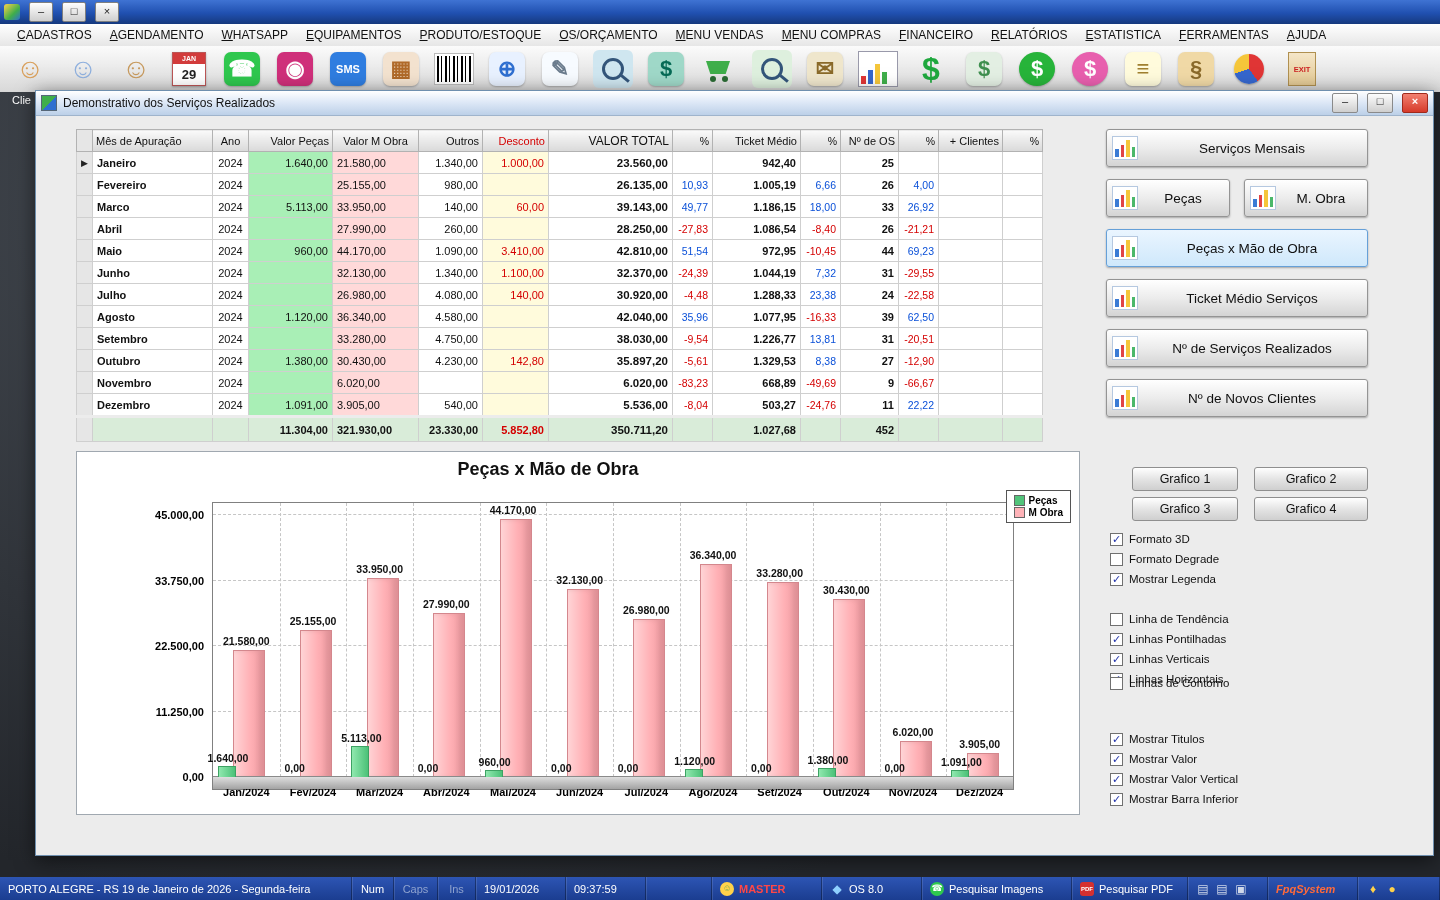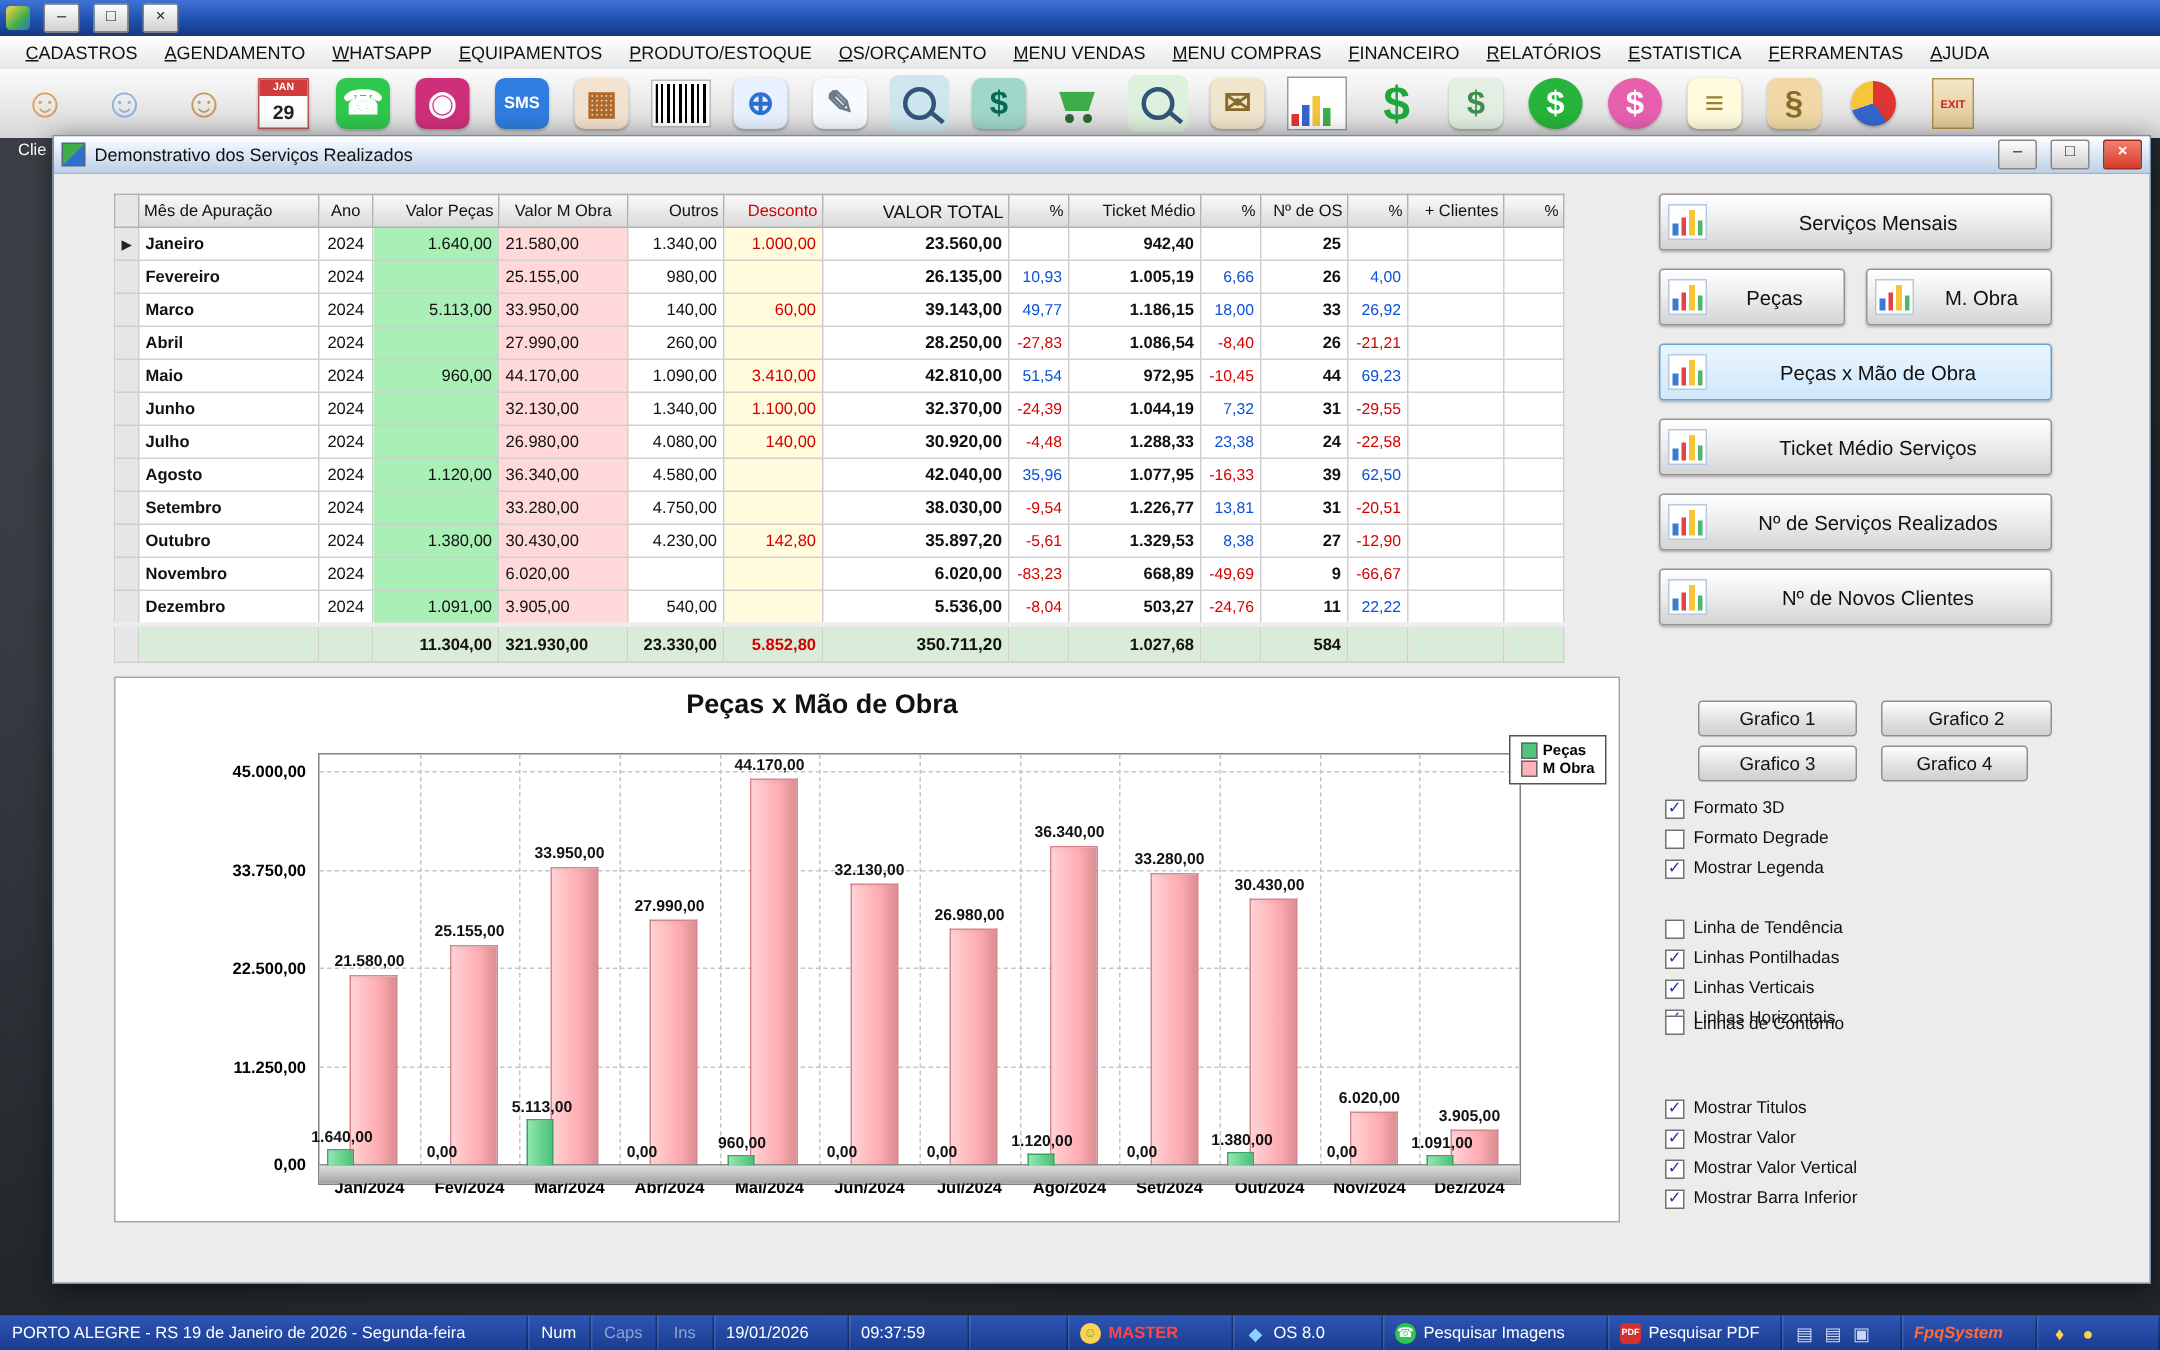--- a/index.html
+++ b/index.html
@@ -519,21 +519,21 @@
                 <td class="c-mes"></td>
                 <td class="c-ano"></td>
                 <td class="c-pecas">11.304,00</td>
                 <td class="c-mobra">321.930,00</td>
                 <td class="c-outros">23.330,00</td>
                 <td class="c-desc">5.852,80</td>
                 <td class="c-total">350.711,20</td>
                 <td class="c-pct"></td>
                 <td class="c-ticket">1.027,68</td>
                 <td class="c-pct"></td>
-                <td class="c-os">584</td>
+                <td class="c-os">452</td>
                 <td class="c-pct"></td>
                 <td class="c-cli"></td>
                 <td class="c-pct"></td>
               </tr>
             </tfoot>
           </table>
         </div>
 
       <div class="chart-panel">
         <div class="chart-title">Peças x Mão de Obra</div>
@@ -710,21 +710,21 @@
               <i style="background: rgb(58, 123, 213); height: 8px;"></i>
               <i style="background: rgb(224, 68, 68); height: 12px;"></i>
               <i style="background: rgb(245, 198, 58); height: 17px;"></i>
               <i style="background: rgb(75, 184, 106); height: 10px;"></i>
             </span>
             <span>Nº de Novos Clientes</span>
           </div>
           <div class="gbtn" style="top: 338px; left: 26px; width: 106px;">Grafico 1</div>
           <div class="gbtn" style="top: 338px; left: 148px; width: 114px;">Grafico 2</div>
           <div class="gbtn" style="top: 368px; left: 26px; width: 106px;">Grafico 3</div>
-          <div class="gbtn" style="top: 368px; left: 148px; width: 98px;">Grafico 4</div>
+          <div class="gbtn" style="top: 368px; left: 148px; width: 114px;">Grafico 4</div>
           <div class="cbrow" style="top: 400px;">
             <span class="cbox">✓</span>
             <span>Formato 3D</span>
           </div>
           <div class="cbrow" style="top: 420px;">
             <span class="cbox"></span>
             <span>Formato Degrade</span>
           </div>
           <div class="cbrow" style="top: 440px;">
             <span class="cbox">✓</span>

